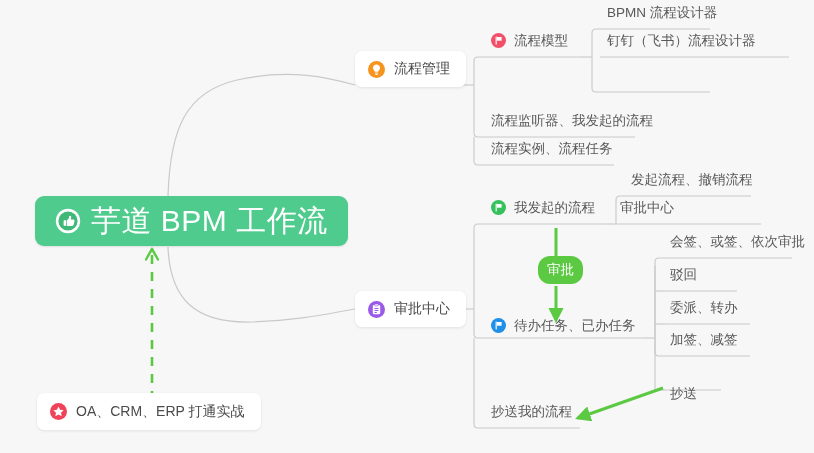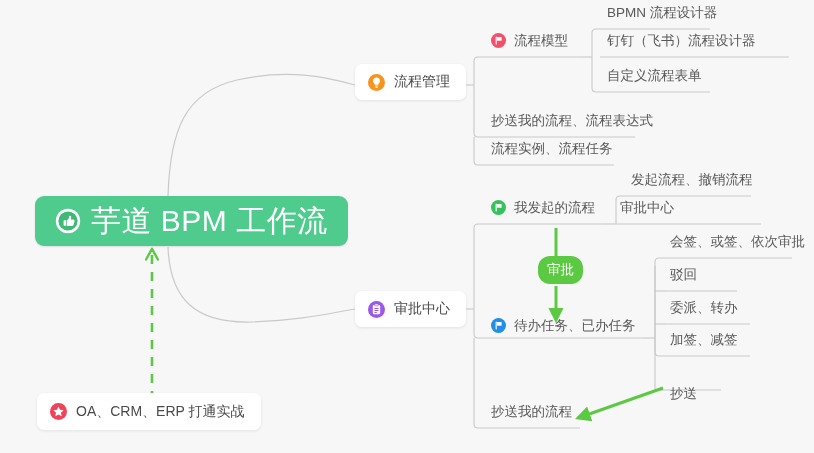--- a/index.html
+++ b/index.html
@@ -184,21 +184,21 @@
         <circle cx="13" cy="13" r="12.2" fill="#ffffff"></circle>
         <circle cx="13" cy="13" r="9.6" fill="#3fb878"></circle>
         <path d="M9.3 12.3 h2.0 v5.4 h-2.0 a0.7 0.7 0 0 1 -0.7 -0.7 v-4.0 a0.7 0.7 0 0 1 0.7 -0.7 z" fill="#ffffff"></path>
         <path d="M12.0 12.3 c1.3 -0.7 2.1 -2.0 2.1 -3.5 c0 -0.7 0.5 -1.1 1.1 -1.0 c0.7 0.1 1.1 0.7 1.0 1.5
                  l-0.4 2.3 h2.4 c0.9 0 1.5 0.8 1.3 1.6 l-0.9 3.6 c-0.2 0.7 -0.8 1.2 -1.5 1.2 h-5.1 z" fill="#ffffff"></path>
       </svg>
     </span>
     <span class="label">芋道 BPM 工作流</span>
   </div>
 
-  <div class="node card" style="left:355px; top:64px;text-align:right;">
+  <div class="node card" style="left:355px; top:51px;text-align:right;">
     <span class="badge-icon sz-md">
       <svg width="17" height="17" viewBox="0 0 17 17">
         <circle cx="8.5" cy="8.5" r="8.5" fill="#f7941e"></circle>
         <path d="M8.5 3.4 c-2.0 0 -3.5 1.5 -3.5 3.4 c0 1.3 0.7 2.2 1.3 2.9 c0.3 0.4 0.5 0.7 0.5 1.1
                  h3.4 c0 -0.4 0.2 -0.7 0.5 -1.1 c0.6 -0.7 1.3 -1.6 1.3 -2.9 c0 -1.9 -1.5 -3.4 -3.5 -3.4 z" fill="#ffffff"></path>
         <rect x="6.9" y="11.5" width="3.3" height="1.1" rx="0.5" fill="#ffffff"></rect>
         <rect x="7.4" y="13.1" width="2.3" height="1.0" rx="0.5" fill="#ffffff"></rect>
       </svg>
     </span>
     <span class="label">流程管理</span>
@@ -223,38 +223,35 @@
       <svg width="15" height="15" viewBox="0 0 15 15">
         <circle cx="7.5" cy="7.5" r="7.5" fill="#f2506a"></circle>
         <rect x="4.6" y="3.6" width="1.15" height="7.8" rx="0.5" fill="#ffffff"></rect>
         <path d="M6.0 4.0 h4.6 v3.7 h-4.6 z" fill="#ffffff"></path>
       </svg>
     </span>
     <span class="label">流程模型</span>
   </div>
 
   <div class="node plain" style="left:491px; top:107px;">
-    <span class="label">抄送我的流程、流程表达式</span>
+    <span class="label">流程监听器、我发起的流程</span>
   </div>
 
   <div class="node plain" style="left:491px; top:135px;justify-content:flex-end;">
     <span class="label">流程实例、流程任务</span>
   </div>
 
   <div class="node plain" style="left:607px; top:-1px;">
     <span class="label">BPMN 流程设计器</span>
   </div>
 
   <div class="node plain" style="left:607px; top:27px;">
     <span class="label">钉钉（飞书）流程设计器</span>
   </div>
 
-  <div class="node plain" style="left:607px; top:62px;">
-    <span class="label">自定义流程表单</span>
-  </div>
 
   <div class="node plain" style="left:491px; top:194px;">
     <span class="badge-icon sz-sm">
       <svg width="15" height="15" viewBox="0 0 15 15">
         <circle cx="7.5" cy="7.5" r="7.5" fill="#36c15e"></circle>
         <rect x="4.6" y="3.6" width="1.15" height="7.8" rx="0.5" fill="#ffffff"></rect>
         <path d="M6.0 4.0 h4.6 v3.7 h-4.6 z" fill="#ffffff"></path>
       </svg>
     </span>
     <span class="label">我发起的流程</span>

